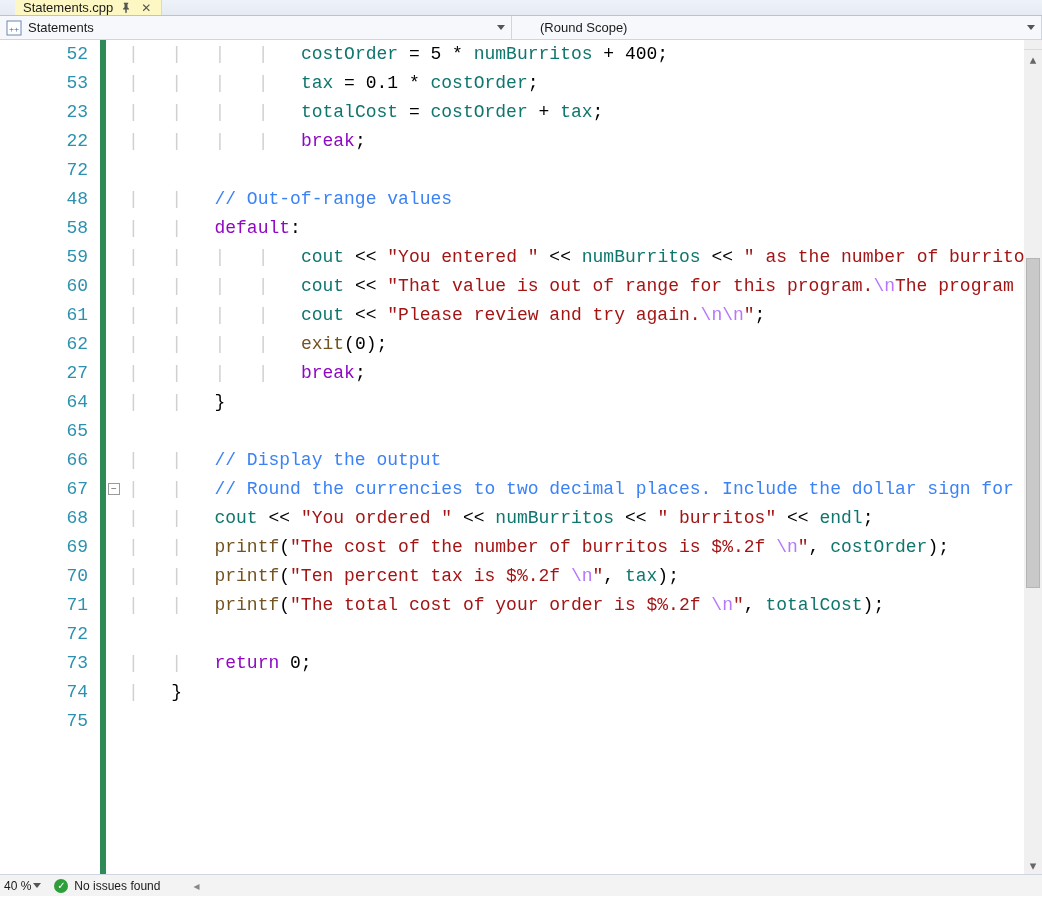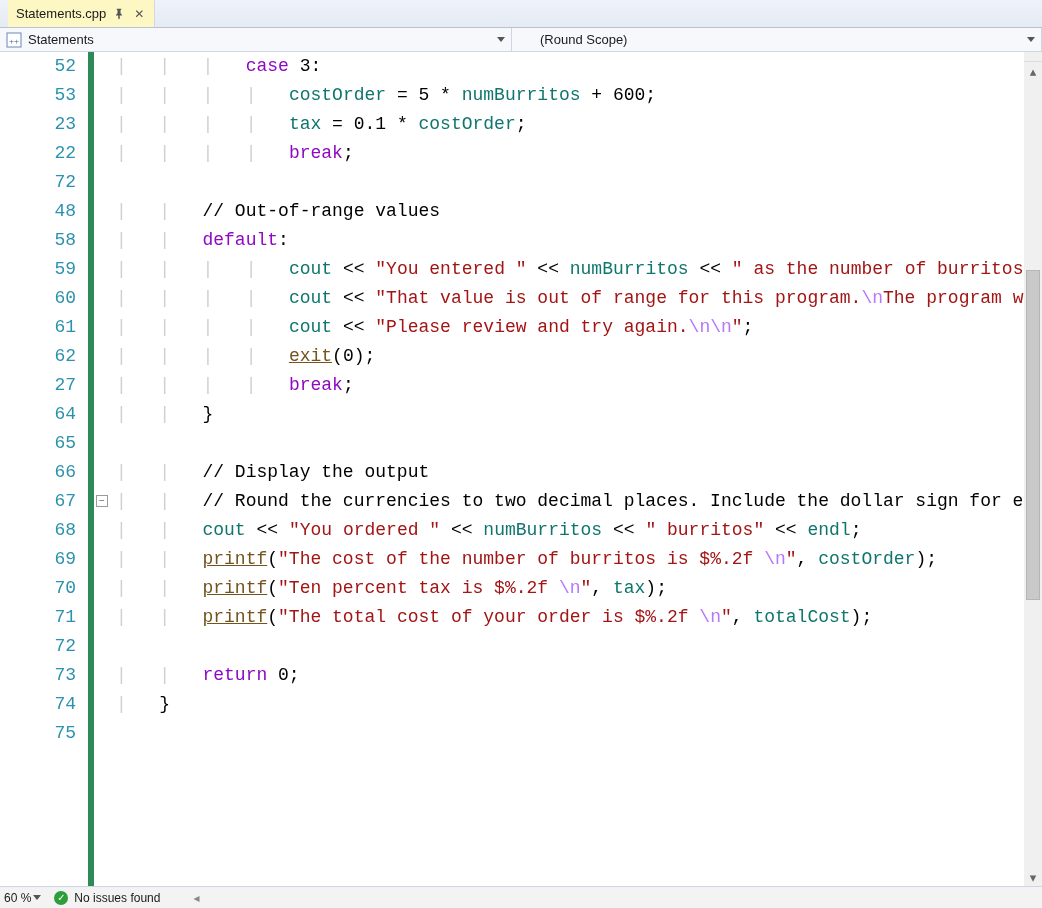--- a/index.html
+++ b/index.html
@@ -1,23 +1,23 @@
 <!DOCTYPE html>
 <html><head>
 <meta charset="utf-8">
 <style>
   * { box-sizing: border-box; margin: 0; padding: 0; }
   html, body { width: 1042px; height: 908px; font-family: "Segoe UI", Tahoma, sans-serif; font-size: 13px; background: #fff; overflow: hidden; }
 
   
   .tab-bar {
-    display: flex; align-items: flex-end; height: 28px;
+    display: flex; align-items: flex-end; height: 16px;
     background: linear-gradient(#eef2f9, #e6ebf3);
     border-bottom: 1px solid #b9c3d4;
-    padding-left: 8px;
+    padding-left: 15px;
   }
   .file-tab {
     display: flex; align-items: center; gap: 6px;
     height: 100%; padding: 0 8px;
     background: #fdf7c3; color: #1a1a1a;
     border-right: 1px solid #d5d9df;
     font-size: 13px;
   }
   .pin-icon, .close-icon { width: 14px; height: 14px; display: inline-flex; align-items: center; justify-content: center; color: #555; font-size: 12px; cursor: pointer; }
   .rest-tab { flex: 1; background: #eef2f9; }
@@ -36,43 +36,43 @@
   .nav-cell.left { width: 512px; }
   .nav-cell.right { flex: 1; width: 512px; padding-left: 28px; }
   .nav-icon { width: 16px; height: 16px; display: inline-block; }
   .chevron {
     margin-left: auto; width: 0; height: 0;
     border-left: 4px solid transparent; border-right: 4px solid transparent;
     border-top: 5px solid #555; cursor: pointer;
   }
 
   
-  .editor-wrap { display: flex; height: calc(908px - 28px - 24px - 22px); width: 100%; }
+  .editor-wrap { display: flex; height: calc(908px - 28px - 24px - 22px); width: 100%; padding-left: 12px; }
   .scroll-margin { width: 8px; background: #fff; }
   .gutter {
     width: 80px; text-align: right; padding-right: 12px;
     font-family: Consolas, "Courier New", monospace; font-size: 18px;
     color: #2b91af; user-select: none; background: #fff;
   }
   .gutter .ln { height: 29px; line-height: 29px; }
   .greenbar { width: 6px; background: #2e8b57; }
   .glyph-margin { width: 18px; background: #fff; position: relative; }
   .code-area {
     flex: 1; font-family: Consolas, "Courier New", monospace; font-size: 18px;
     color: #000; background: #fff; overflow: hidden; padding-left: 4px;
   }
   .code-line { height: 29px; line-height: 29px; white-space: pre; }
   .ind-guide { color: #d0d0d0; }
   .kw-purple { color: #8f08c4; }
   .ident { color: #0f766e; }
   .op { color: #000; }
-  .comment { color: #000000; }
+  .comment { color: #3b82f6; }
   .string { color: #a31515; }
   .escape { color: #b776fb; }
-  .func { color: #74531f; text-decoration: underline; }
+  .func { color: #74531f; }
 
   .fold-icon {
     position: absolute; left: 2px; width: 12px; height: 12px;
     border: 1px solid #9a9a9a; background: #fff; font-size: 10px;
     line-height: 10px; text-align: center; color: #666; cursor: pointer;
   }
 
   
   .vscroll { width: 18px; background: #f0f0f0; display: flex; flex-direction: column; }
   .vscroll .up, .vscroll .down { height: 18px; display: flex; align-items: center; justify-content: center; color: #666; background: #f0f0f0; cursor: pointer; }
@@ -151,23 +151,23 @@
       <div class="ln">72</div>
       <div class="ln">73</div>
       <div class="ln">74</div>
       <div class="ln">75</div>
     </div>
   <div class="greenbar"></div>
   <div class="glyph-margin" id="glyphs">
       <div class="fold-icon" style="top: 443px;">−</div>
     </div>
   <div class="code-area" id="code">
-      <div class="code-line"><span class="ind-guide">|</span>   <span class="ind-guide">|</span>   <span class="ind-guide">|</span>   <span class="kw-purple">case</span><span class="op"> 3:</span></div>
-      <div class="code-line"><span class="ind-guide">|</span>   <span class="ind-guide">|</span>   <span class="ind-guide">|</span>   <span class="ind-guide">|</span>   <span class="ident">costOrder</span><span class="op"> = 5 * </span><span class="ident">numBurritos</span><span class="op"> + 600;</span></div>
+      <div class="code-line"><span class="ind-guide">|</span>   <span class="ind-guide">|</span>   <span class="ind-guide">|</span>   <span class="ind-guide">|</span>   <span class="ident">costOrder</span><span class="op"> = 5 * </span><span class="ident">numBurritos</span><span class="op"> + 400;</span></div>
       <div class="code-line"><span class="ind-guide">|</span>   <span class="ind-guide">|</span>   <span class="ind-guide">|</span>   <span class="ind-guide">|</span>   <span class="ident">tax</span><span class="op"> = 0.1 * </span><span class="ident">costOrder</span><span class="op">;</span></div>
+      <div class="code-line"><span class="ind-guide">|</span>   <span class="ind-guide">|</span>   <span class="ind-guide">|</span>   <span class="ind-guide">|</span>   <span class="ident">totalCost</span><span class="op"> = </span><span class="ident">costOrder</span><span class="op"> + </span><span class="ident">tax</span><span class="op">;</span></div>
       <div class="code-line"><span class="ind-guide">|</span>   <span class="ind-guide">|</span>   <span class="ind-guide">|</span>   <span class="ind-guide">|</span>   <span class="kw-purple">break</span><span class="op">;</span></div>
       <div class="code-line"></div>
       <div class="code-line"><span class="ind-guide">|</span>   <span class="ind-guide">|</span>   <span class="comment">// Out-of-range values</span></div>
       <div class="code-line"><span class="ind-guide">|</span>   <span class="ind-guide">|</span>   <span class="kw-purple">default</span><span class="op">:</span></div>
       <div class="code-line"><span class="ind-guide">|</span>   <span class="ind-guide">|</span>   <span class="ind-guide">|</span>   <span class="ind-guide">|</span>   <span class="ident">cout</span><span class="op"> &lt;&lt; </span><span class="string">"You entered "</span><span class="op"> &lt;&lt; </span><span class="ident">numBurritos</span><span class="op"> &lt;&lt; </span><span class="string">" as the number of burritos</span><span class="escape">\n</span></div>
       <div class="code-line"><span class="ind-guide">|</span>   <span class="ind-guide">|</span>   <span class="ind-guide">|</span>   <span class="ind-guide">|</span>   <span class="ident">cout</span><span class="op"> &lt;&lt; </span><span class="string">"That value is out of range for this program.</span><span class="escape">\n</span><span class="string">The program will exit now.</span></div>
       <div class="code-line"><span class="ind-guide">|</span>   <span class="ind-guide">|</span>   <span class="ind-guide">|</span>   <span class="ind-guide">|</span>   <span class="ident">cout</span><span class="op"> &lt;&lt; </span><span class="string">"Please review and try again.</span><span class="escape">\n\n</span><span class="string">"</span><span class="op">;</span></div>
       <div class="code-line"><span class="ind-guide">|</span>   <span class="ind-guide">|</span>   <span class="ind-guide">|</span>   <span class="ind-guide">|</span>   <span class="func">exit</span><span class="op">(0);</span></div>
       <div class="code-line"><span class="ind-guide">|</span>   <span class="ind-guide">|</span>   <span class="ind-guide">|</span>   <span class="ind-guide">|</span>   <span class="kw-purple">break</span><span class="op">;</span></div>
       <div class="code-line"><span class="ind-guide">|</span>   <span class="ind-guide">|</span>   <span class="op">}</span></div>
@@ -187,21 +187,21 @@
     <div class="up">▴</div>
     <div class="track">
       <div class="thumb"></div>
     </div>
     <div class="down">▾</div>
   </div>
 </div>
 
 <div class="status-bar">
   <div class="zoom-box">
-    <span>60 %</span>
+    <span>40 %</span>
     <span class="zoom-chevron"></span>
   </div>
   <span class="ok-icon">✓</span>
   <span>No issues found</span>
   <div class="hscroll-area">
     <span class="hscroll-btn">◂</span>
   </div>
 </div>
 
 </body></html>

